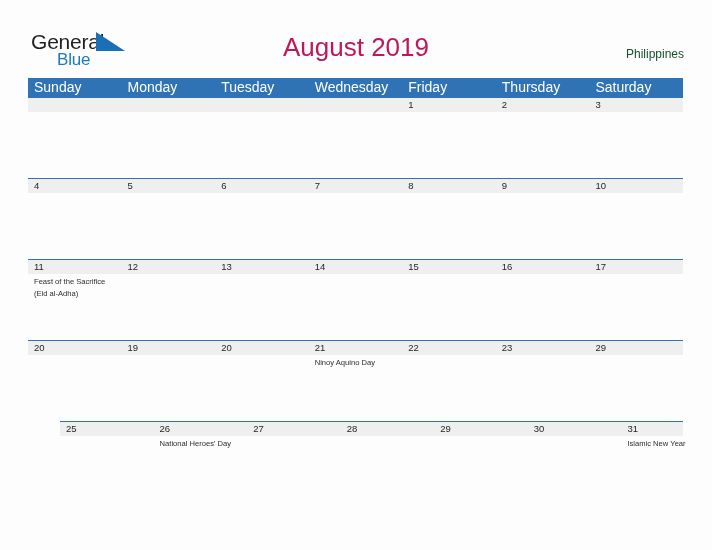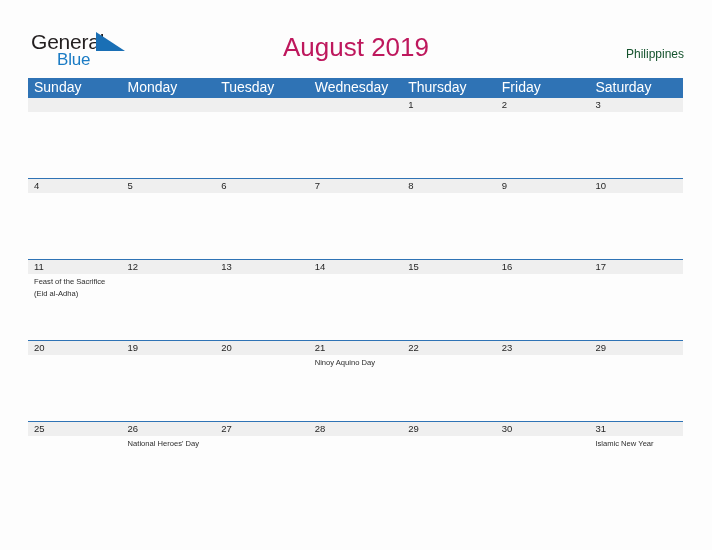--- a/index.html
+++ b/index.html
@@ -115,21 +115,21 @@
     line-height: 19px;
     color: #ffffff;
     white-space: nowrap;
     overflow: hidden;
   }
 
   .week-row {
     position: relative;
     height: 81px;
   }
-  .week-row.last { height: 80px; }
+  .week-row.last { height: 80px; margin-left: 32px; }
 
   .date-band {
     display: flex;
     height: 14px;
     background: #efefef;
     border-top: 1px solid #2f73b5;
     box-sizing: content-box;
   }
   .date-cell {
     flex: 0 0 93.571px;
@@ -182,22 +182,22 @@
 
   </div>
 
   <div class="calendar">
 
     <div class="weekday-row">
       <div class="weekday-cell">Sunday</div>
       <div class="weekday-cell">Monday</div>
       <div class="weekday-cell">Tuesday</div>
       <div class="weekday-cell">Wednesday</div>
+      <div class="weekday-cell">Friday</div>
       <div class="weekday-cell">Thursday</div>
-      <div class="weekday-cell">Friday</div>
       <div class="weekday-cell">Saturday</div>
     </div>
 
     <div class="week-row">
       <div class="date-band">
         <div class="date-cell"></div>
         <div class="date-cell"></div>
         <div class="date-cell"></div>
         <div class="date-cell"></div>
         <div class="date-cell">1</div>

